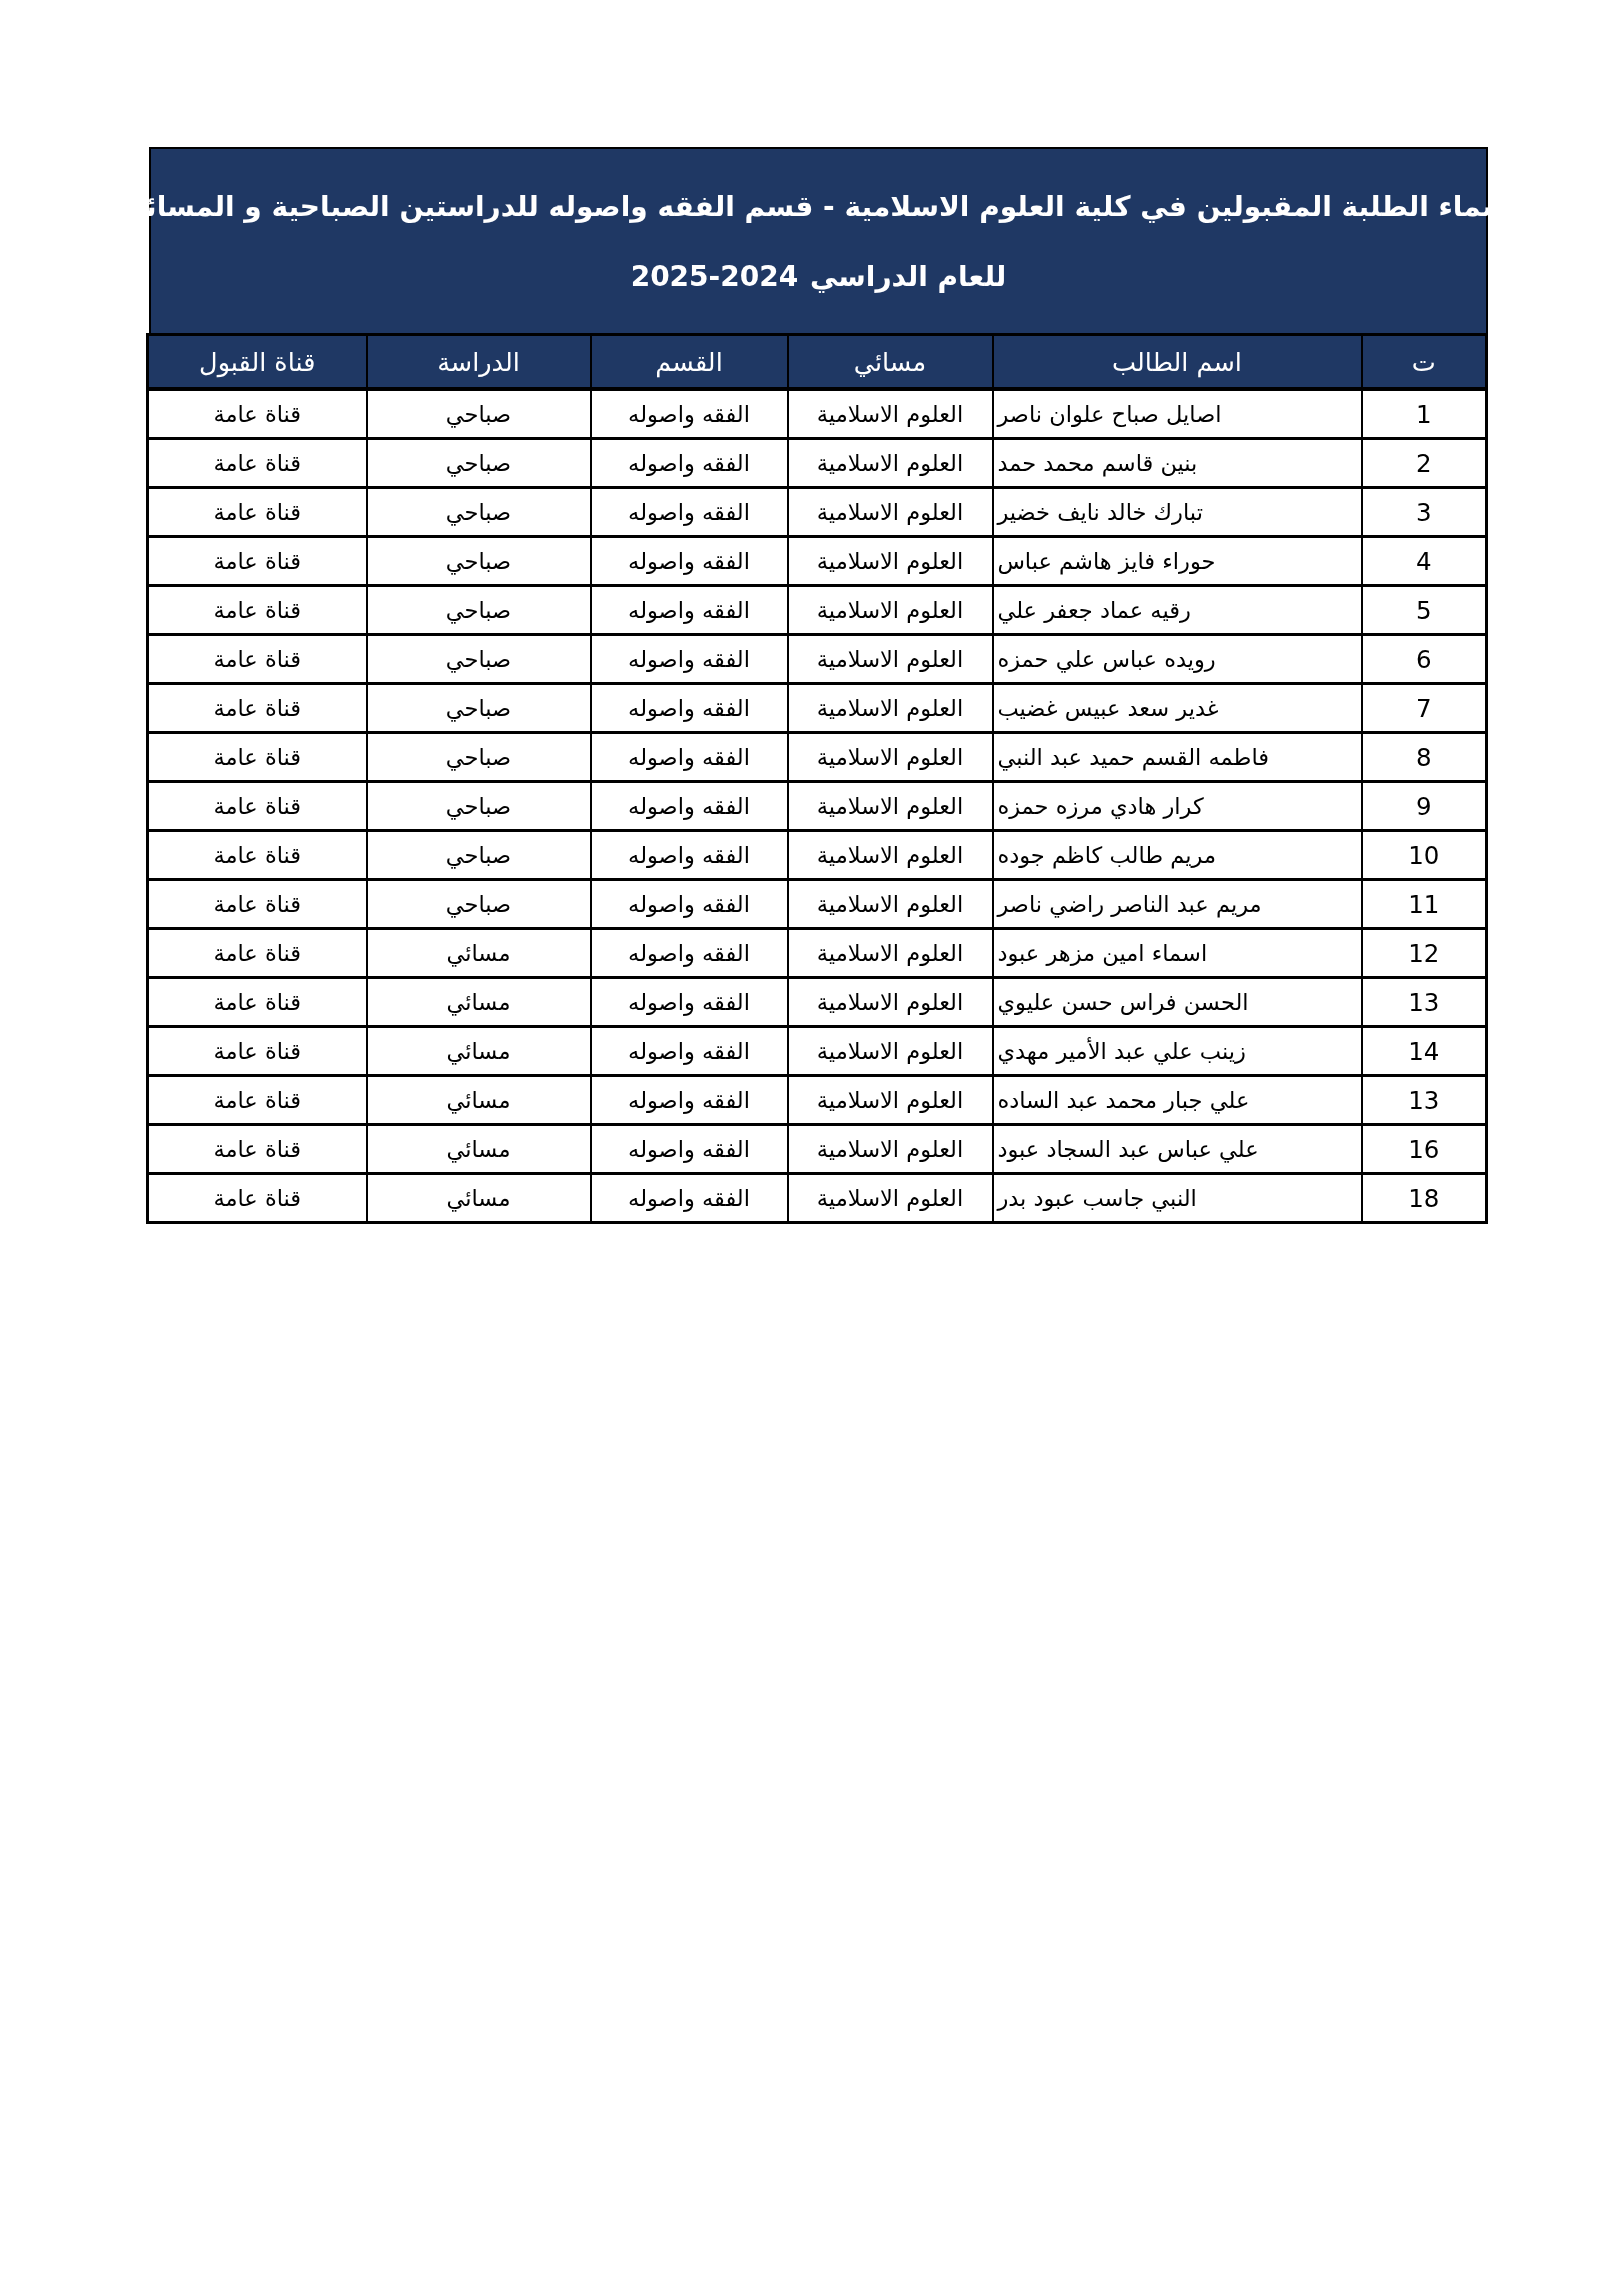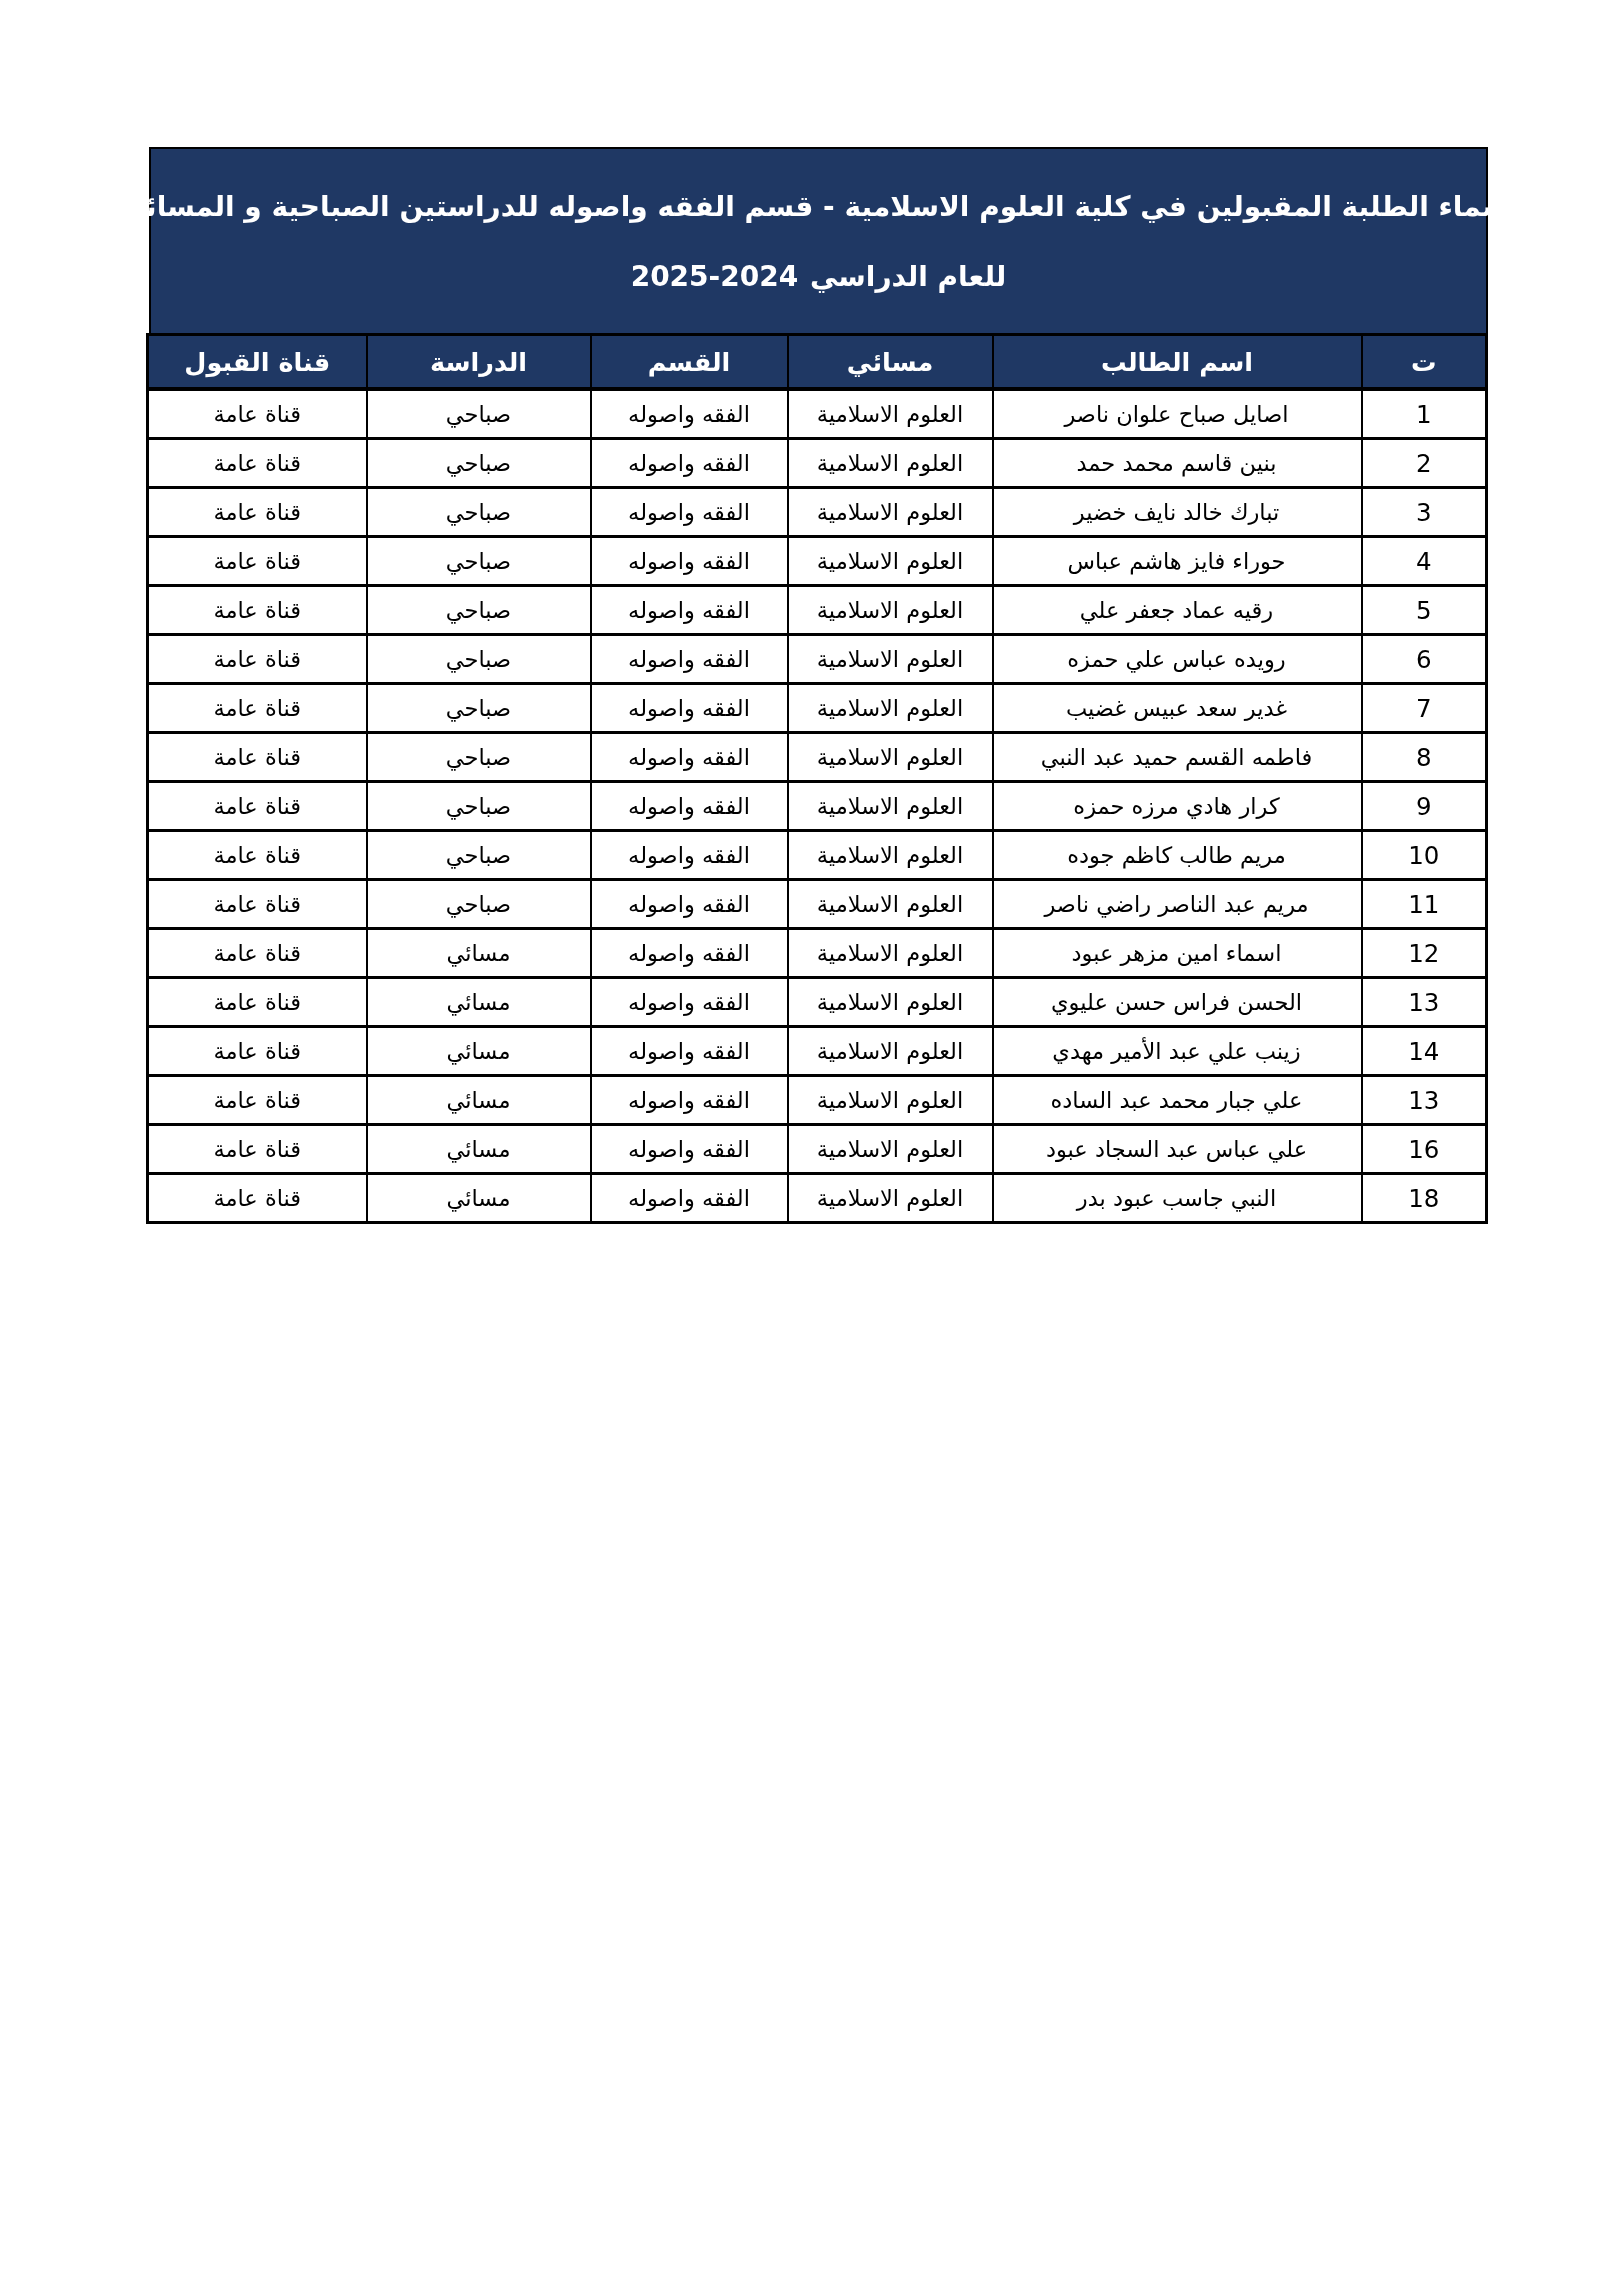--- a/index.html
+++ b/index.html
@@ -51,21 +51,21 @@
     width: 1339px;
     margin-top: -2.9px;
     border-collapse: collapse;
     table-layout: fixed;
     direction: rtl;
     border: 3.9px solid #000000;
   }
   table.data-table th {
     background: #1f3864;
     color: #ffffff;
-    font-weight: bold;
+    font-weight: normal;
     font-size: 25.5px;
     height: 51px;
     border: 2.9px solid #000000;
     border-top-width: 3.9px;
     border-bottom-width: 4.9px;
     padding: 0 3.9px;
     text-align: center;
     vertical-align: middle;
   }
   table.data-table td {
@@ -79,21 +79,21 @@
     padding: 0 3.9px;
     text-align: center;
     vertical-align: middle;
     overflow: hidden;
     white-space: nowrap;
   }
   table.data-table td.col-index {
     font-size: 24.5px;
   }
   table.data-table td.col-name {
-    text-align: center;
+    text-align: left;
     padding-right: 4.9px;
   }
   col.c-index   { width: 125px; }
   col.c-name    { width: 369px; }
   col.c-college { width: 205px; }
   col.c-dept    { width: 197px; }
   col.c-study   { width: 224px; }
   col.c-channel { width: 219px; }
 </style>
 </head>

